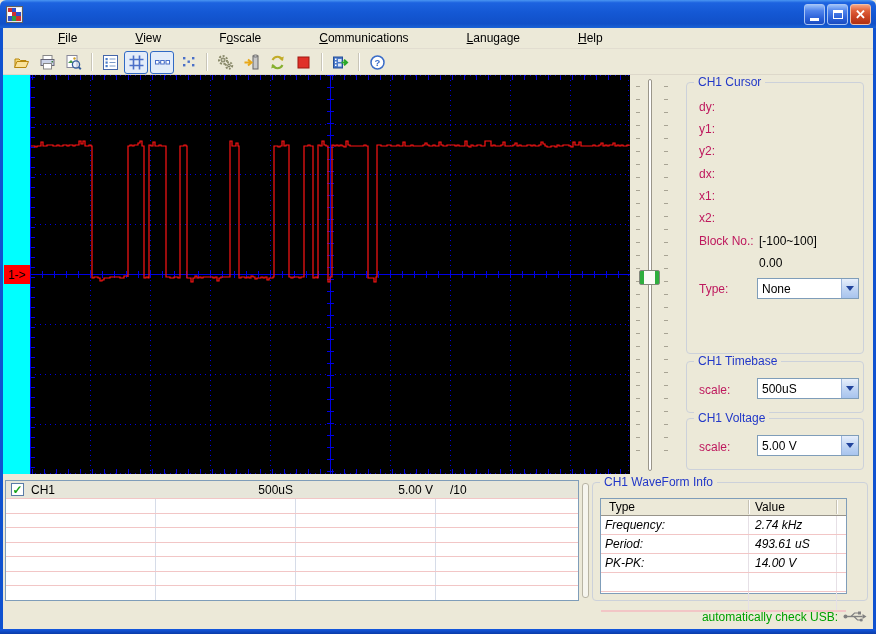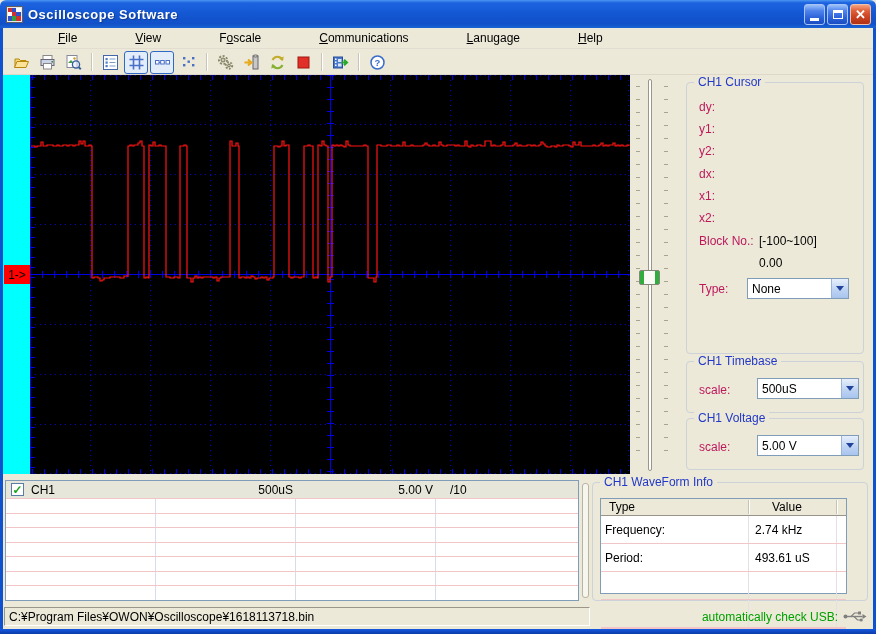--- a/index.html
+++ b/index.html
@@ -115,24 +115,24 @@
   .ch-row .b{ border-right:1px solid #d6dce8; }
   .ch-scroll{ position:absolute; left:582px; top:483px; width:7px; height:115px;
     border:1px solid #b8b4a4; border-radius:3px; background:#f6f5ee; }
 
   
   .info-table{ position:absolute; left:7px; top:15px; width:247px; height:96px;
     border:1px solid #7f9db9; background:#fff; display:flex; flex-direction:column; }
   .it-head{ height:17px; flex:0 0 auto; background:#ece9d8; display:flex; align-items:center;
     border-bottom:1px solid #98948a; }
   .it-h1{ width:148px; padding-left:8px; border-right:1px solid #c6c2b4; box-shadow:1px 0 0 #fff; }
-  .it-h2{ width:88px; padding-left:23px; border-right:1px solid #c6c2b4; box-shadow:1px 0 0 #fff; }
+  .it-h2{ width:88px; padding-left:6px; border-right:1px solid #c6c2b4; box-shadow:1px 0 0 #fff; }
   .it-h3{ flex:1; }
-  .it-row{ height:28px; flex:0 0 auto; display:flex; align-items:center;
-    border-bottom:1px solid #f2c6c6; }
+  .it-row{ height:19px; flex:0 0 auto; display:flex; align-items:center;
+    border-bottom:1px solid #f2c6c6;font-style:italic; }
   .it-row.fill{ flex:1; }
   .it-c1{ width:148px; padding-left:4px; border-right:1px solid #e6e0e6; height:100%;
     display:flex; align-items:center; }
   .it-c2{ width:88px; padding-left:6px; border-right:1px solid #e6e0e6; height:100%;
     display:flex; align-items:center; }
   .it-c3{ flex:1; height:100%; }
 
   
   .status-path{ position:absolute; left:4px; top:607px; width:586px; height:19px;
     border:1px solid; border-color:#9a968a #ffffff #ffffff #9a968a;
@@ -152,21 +152,20 @@
       <rect x="2" y="2" width="4" height="4" fill="#d03030"></rect>
         <rect x="6" y="2" width="4" height="4" fill="#3050c8"></rect>
       <rect x="10" y="2" width="5" height="4" fill="#ffffff"></rect>
         <rect x="2" y="6" width="4" height="4" fill="#ffffff"></rect>
       <rect x="6" y="6" width="4" height="4" fill="#d03030"></rect>
         <rect x="10" y="6" width="5" height="4" fill="#3050c8"></rect>
       <rect x="2" y="10" width="4" height="5" fill="#3050c8"></rect>
         <rect x="6" y="10" width="4" height="5" fill="#30a040"></rect>
       <rect x="10" y="10" width="5" height="5" fill="#d03030"></rect>
     </svg>
-    <span class="title-text">Oscilloscope Software</span>
     <div class="winbtns">
       <div class="wbtn">
           <span class="glyph-min"></span>
         </div>
       <div class="wbtn">
           <span class="glyph-max"></span>
         </div>
       <div class="wbtn close">
           <span class="glyph-x">✕</span>
         </div>
@@ -333,21 +332,21 @@
     <span class="plabel" style="top:17px">dy:</span>
     <span class="plabel" style="top:39px">y1:</span>
     <span class="plabel" style="top:61px">y2:</span>
     <span class="plabel" style="top:84px">dx:</span>
     <span class="plabel" style="top:106px">x1:</span>
     <span class="plabel" style="top:128px">x2:</span>
     <span class="plabel" style="top:151px">Block No.:</span>
     <span class="pvalue" style="top:151px">[-100~100]</span>
     <span class="pvalue" style="top:173px">0.00</span>
     <span class="plabel" style="top:199px">Type:</span>
-    <div class="dropdown" style="left:60px;top:195px;width:102px">
+    <div class="dropdown" style="left:70px;top:195px;width:102px">
       <span class="dd-text">None</span>
       <span class="dd-btn">
           <span class="dd-arrow"></span>
         </span>
     </div>
   </div>
 
   <div class="gbox" style="left:686px;top:361px;width:178px;height:52px">
     <span class="gtitle">CH1 Timebase</span>
     <span class="plabel" style="top:21px">scale:</span>
@@ -438,39 +437,43 @@
       <div class="it-row">
         <div class="it-c1">Frequency:</div>
         <div class="it-c2">2.74 kHz</div>
         <div class="it-c3"></div>
       </div>
       <div class="it-row">
         <div class="it-c1">Period:</div>
         <div class="it-c2">493.61 uS</div>
         <div class="it-c3"></div>
       </div>
+      <div class="it-row">
+        <div class="it-c1">PK-PK:</div>
+        <div class="it-c2">14.00 V</div>
+        <div class="it-c3"></div>
+      </div>
     <div class="it-row">
           <div class="it-c1"></div>
           <div class="it-c2"></div>
           <div class="it-c3"></div>
         </div>
         <div class="it-row">
           <div class="it-c1"></div>
           <div class="it-c2"></div>
           <div class="it-c3"></div>
         </div>
         <div class="it-row fill">
           <div class="it-c1"></div>
           <div class="it-c2"></div>
           <div class="it-c3"></div>
         </div>
       </div>
   </div>
 
-  <div class="status-path">C:¥Program Files¥OWON¥Oscilloscope¥1618113718.bin</div>
   <div class="status-right">
     <span class="usb-text">automatically check USB:</span>
     <svg width="24" height="13" viewBox="0 0 24 13">
       <circle cx="2.5" cy="6.5" r="2" fill="#808080"></circle>
       <line x1="4" y1="6.5" x2="19.5" y2="6.5" stroke="#808080" stroke-width="1.4"></line>
       <path d="M8 6.5 L11.5 3 H15" fill="none" stroke="#808080" stroke-width="1.2"></path>
       <rect x="15" y="1.5" width="3" height="3" fill="#808080"></rect>
       <path d="M11 6.5 L14.5 10 H17" fill="none" stroke="#808080" stroke-width="1.2"></path>
       <circle cx="18.2" cy="10" r="1.6" fill="#808080"></circle>
       <path d="M19.5 4 L23.5 6.5 L19.5 9 Z" fill="#808080"></path>

